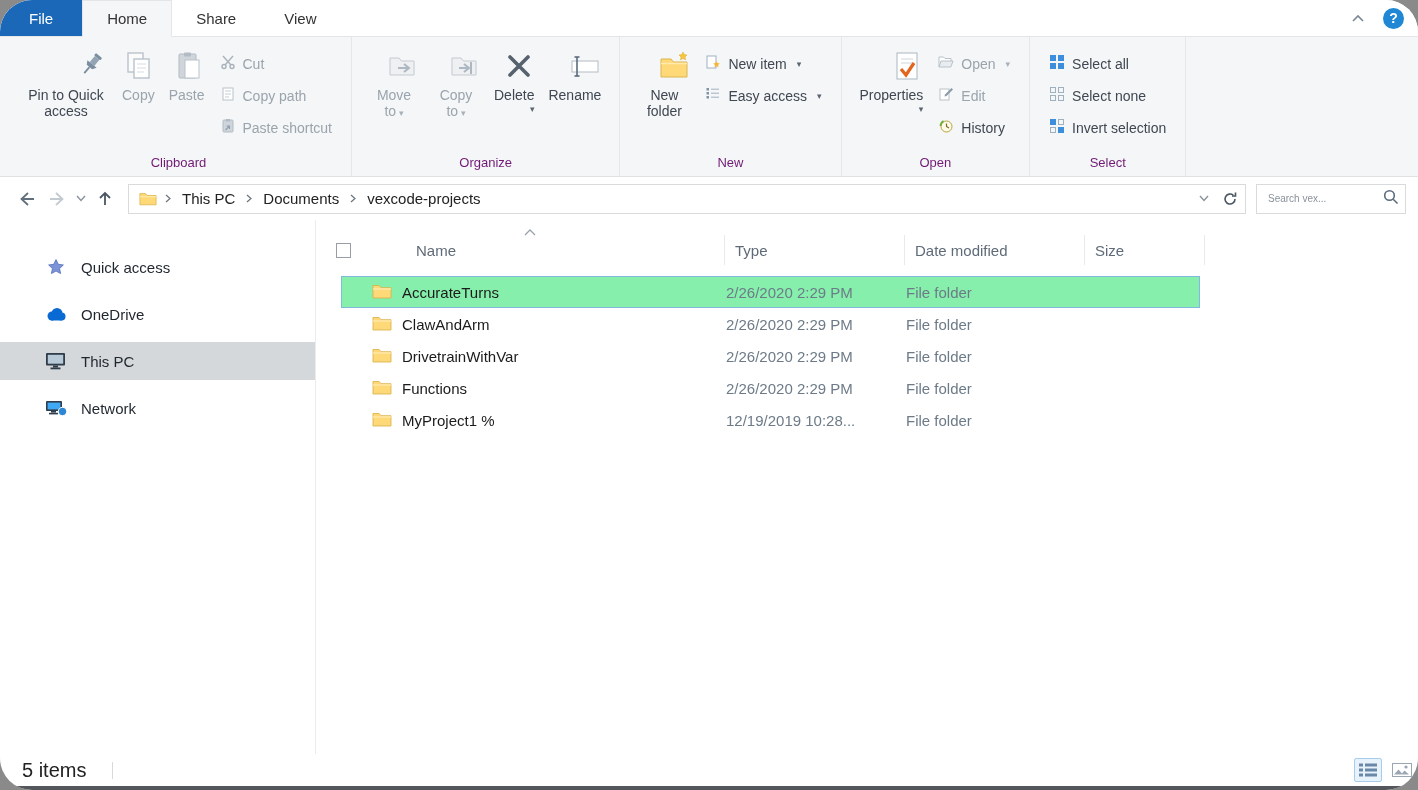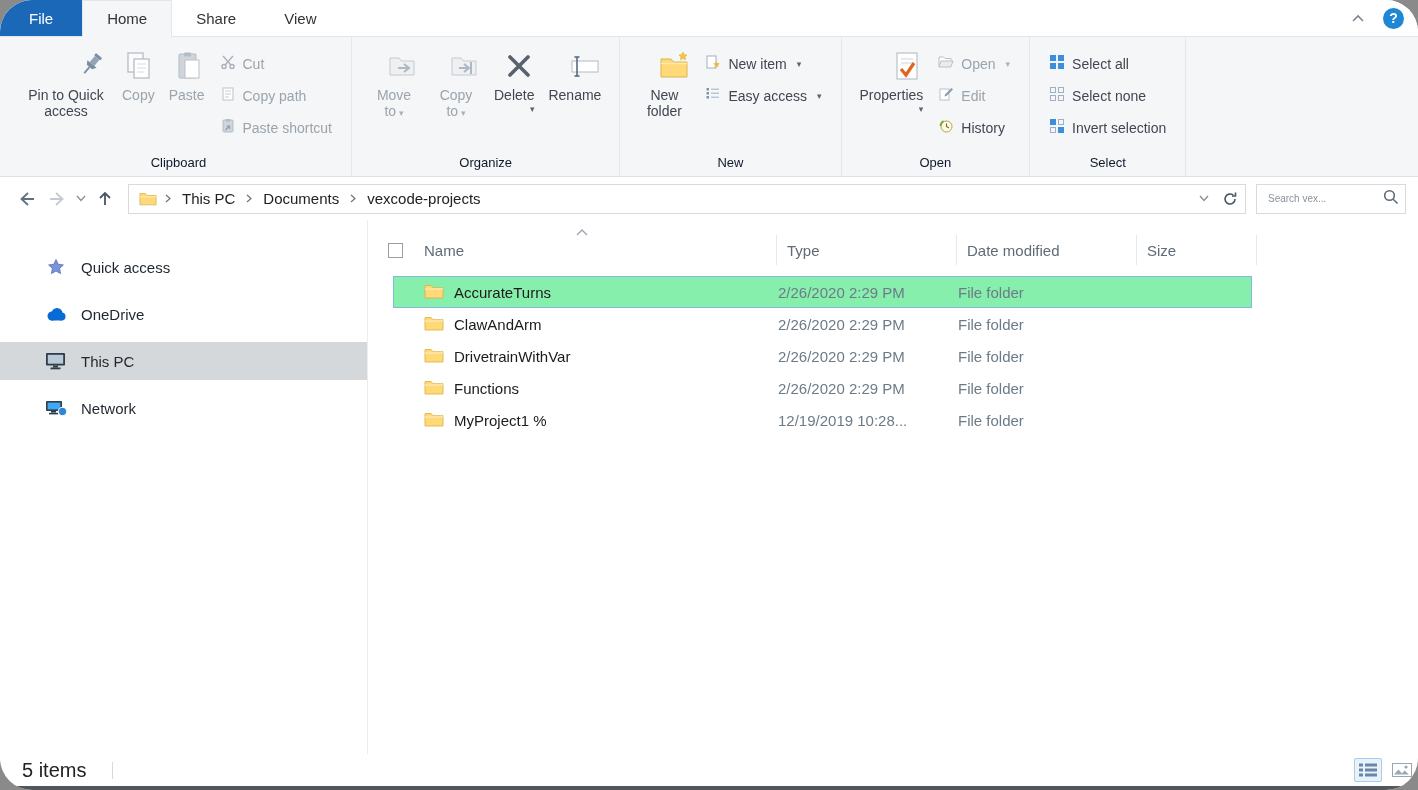--- a/index.html
+++ b/index.html
@@ -19,21 +19,21 @@
   .tabrow-right { margin-left:auto; display:flex; align-items:center; gap:14px; padding-right:14px; }
   .help-circle { width:21px; height:21px; border-radius:50%; background:#1f87d3; color:#fff;
                  display:flex; align-items:center; justify-content:center; font-size:14px; font-weight:bold; }
   .collapse-btn { display:flex; align-items:center; justify-content:center; width:22px; height:22px; }
 
   
   .ribbon { height:140px; background:#f5f6f7; display:flex; border-bottom:1px solid #e0e1e2; padding-left:6px; }
   .rgroup { display:flex; flex-direction:column; border-right:1px solid #e6e7e8; padding:0 4px; }
   .rgroup-content { flex:1; display:flex; align-items:flex-start; padding:6px 8px 0; gap:2px; }
   .rgroup-label { height:27px; display:flex; align-items:center; justify-content:center;
-                  font-size:13px; color:#0f172a; }
+                  font-size:13px; color:#701a75; }
   .bigbtn { display:flex; flex-direction:column; align-items:flex-end; padding:5px 6px 2px; border-radius:2px; }
   .bigbtn .icon32 { height:36px; display:flex; align-items:center; justify-content:center; margin-bottom:3px; }
   .biglabel { font-size:14px; line-height:16px; text-align:center; color:#3f4752; }
   .bigbtn.disabled .biglabel { color:#9aa4ad; }
   .smallcol { display:flex; flex-direction:column; padding-top:6px; }
   .smallbtn { display:flex; align-items:center; gap:7px; height:29px; margin-bottom:3px;
               font-size:14px; color:#3f4752; padding:0 7px; border-radius:2px; }
   .smallbtn.disabled { color:#9aa4ad; }
   .dd { font-size:9px; color:#5b6570; margin-left:3px; }
   .disabled .dd { color:#a9b1b9; }
@@ -51,30 +51,30 @@
   .crumb-sep { display:flex; align-items:center; padding:0 1px; }
   .address-spacer { flex:1; }
   .address-dd, .address-refresh { width:26px; height:28px; display:flex; align-items:center; justify-content:center; }
   .searchbox { width:150px; height:30px; border:1px solid #d9dadb; display:flex; align-items:center; padding:0 6px 0 9px; }
   .searchbox input { border:none; outline:none; flex:1; min-width:0; font-size:10px; color:#555;
                      font-family:inherit; background:transparent; }
   .searchbox input::placeholder { color:#8a929a; }
 
   
   .main { flex:1; display:flex; min-height:0; }
-  .sidebar { width:368px; border-right:1px solid #ececec; padding-top:28px; }
+  .sidebar { width:316px; border-right:1px solid #ececec; padding-top:28px; }
   .sidebar-item { height:38px; display:flex; align-items:center; padding-left:44px; gap:13px;
                   font-size:15px; color:#1f262e; margin-bottom:9px; }
   .sidebar-item.selected { background:#d5d8da; }
   .sidebar-icon { width:24px; display:flex; align-items:center; justify-content:center; }
 
   .filearea { flex:1; position:relative; padding-top:8px; }
   .sort-indicator { position:absolute; top:2px; left:208px; }
   .listheader { display:flex; height:44px; align-items:center; font-size:15px; color:#5f6b78; }
-  .hc { display:flex; align-items:center; height:30px; border-right:1px solid #e7eaec; padding-left:10px; }
+  .hc { display:flex; align-items:center; height:30px; border-right:1px solid #e7eaec; padding-left:10px;gap:44px; }
   .hc-name { width:409px; padding-left:20px; }
   .hdr-checkbox { width:15px; height:15px; border:1px solid #979ea6; background:#fff; margin-right:21px; }
   .hc-date { width:180px; } .hc-type { width:180px; } .hc-size { width:120px; }
 
   .rows { margin-top:4px; }
   .frow { height:32px; display:flex; align-items:center; width:859px; margin-left:25px;
           border:1px solid transparent; font-size:15px; }
   .frow.selected { border-color:#84b9de; background:#86efac; }
   .cell-name { width:384px; display:flex; align-items:center; gap:10px; padding-left:30px; color:#1b1b1b; }
   .cell-date, .cell-type { width:180px; color:#6d7b88; }

